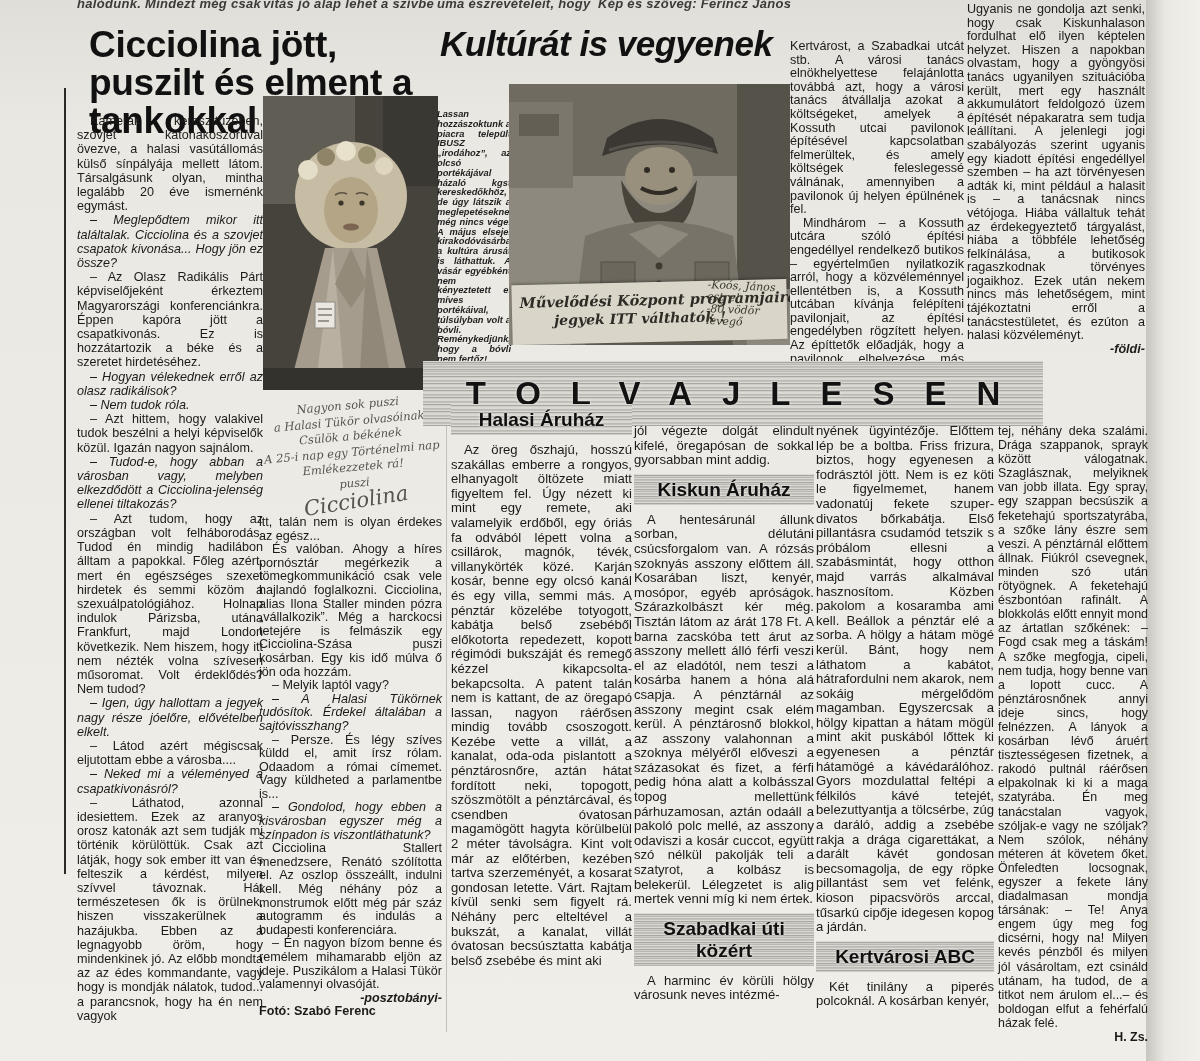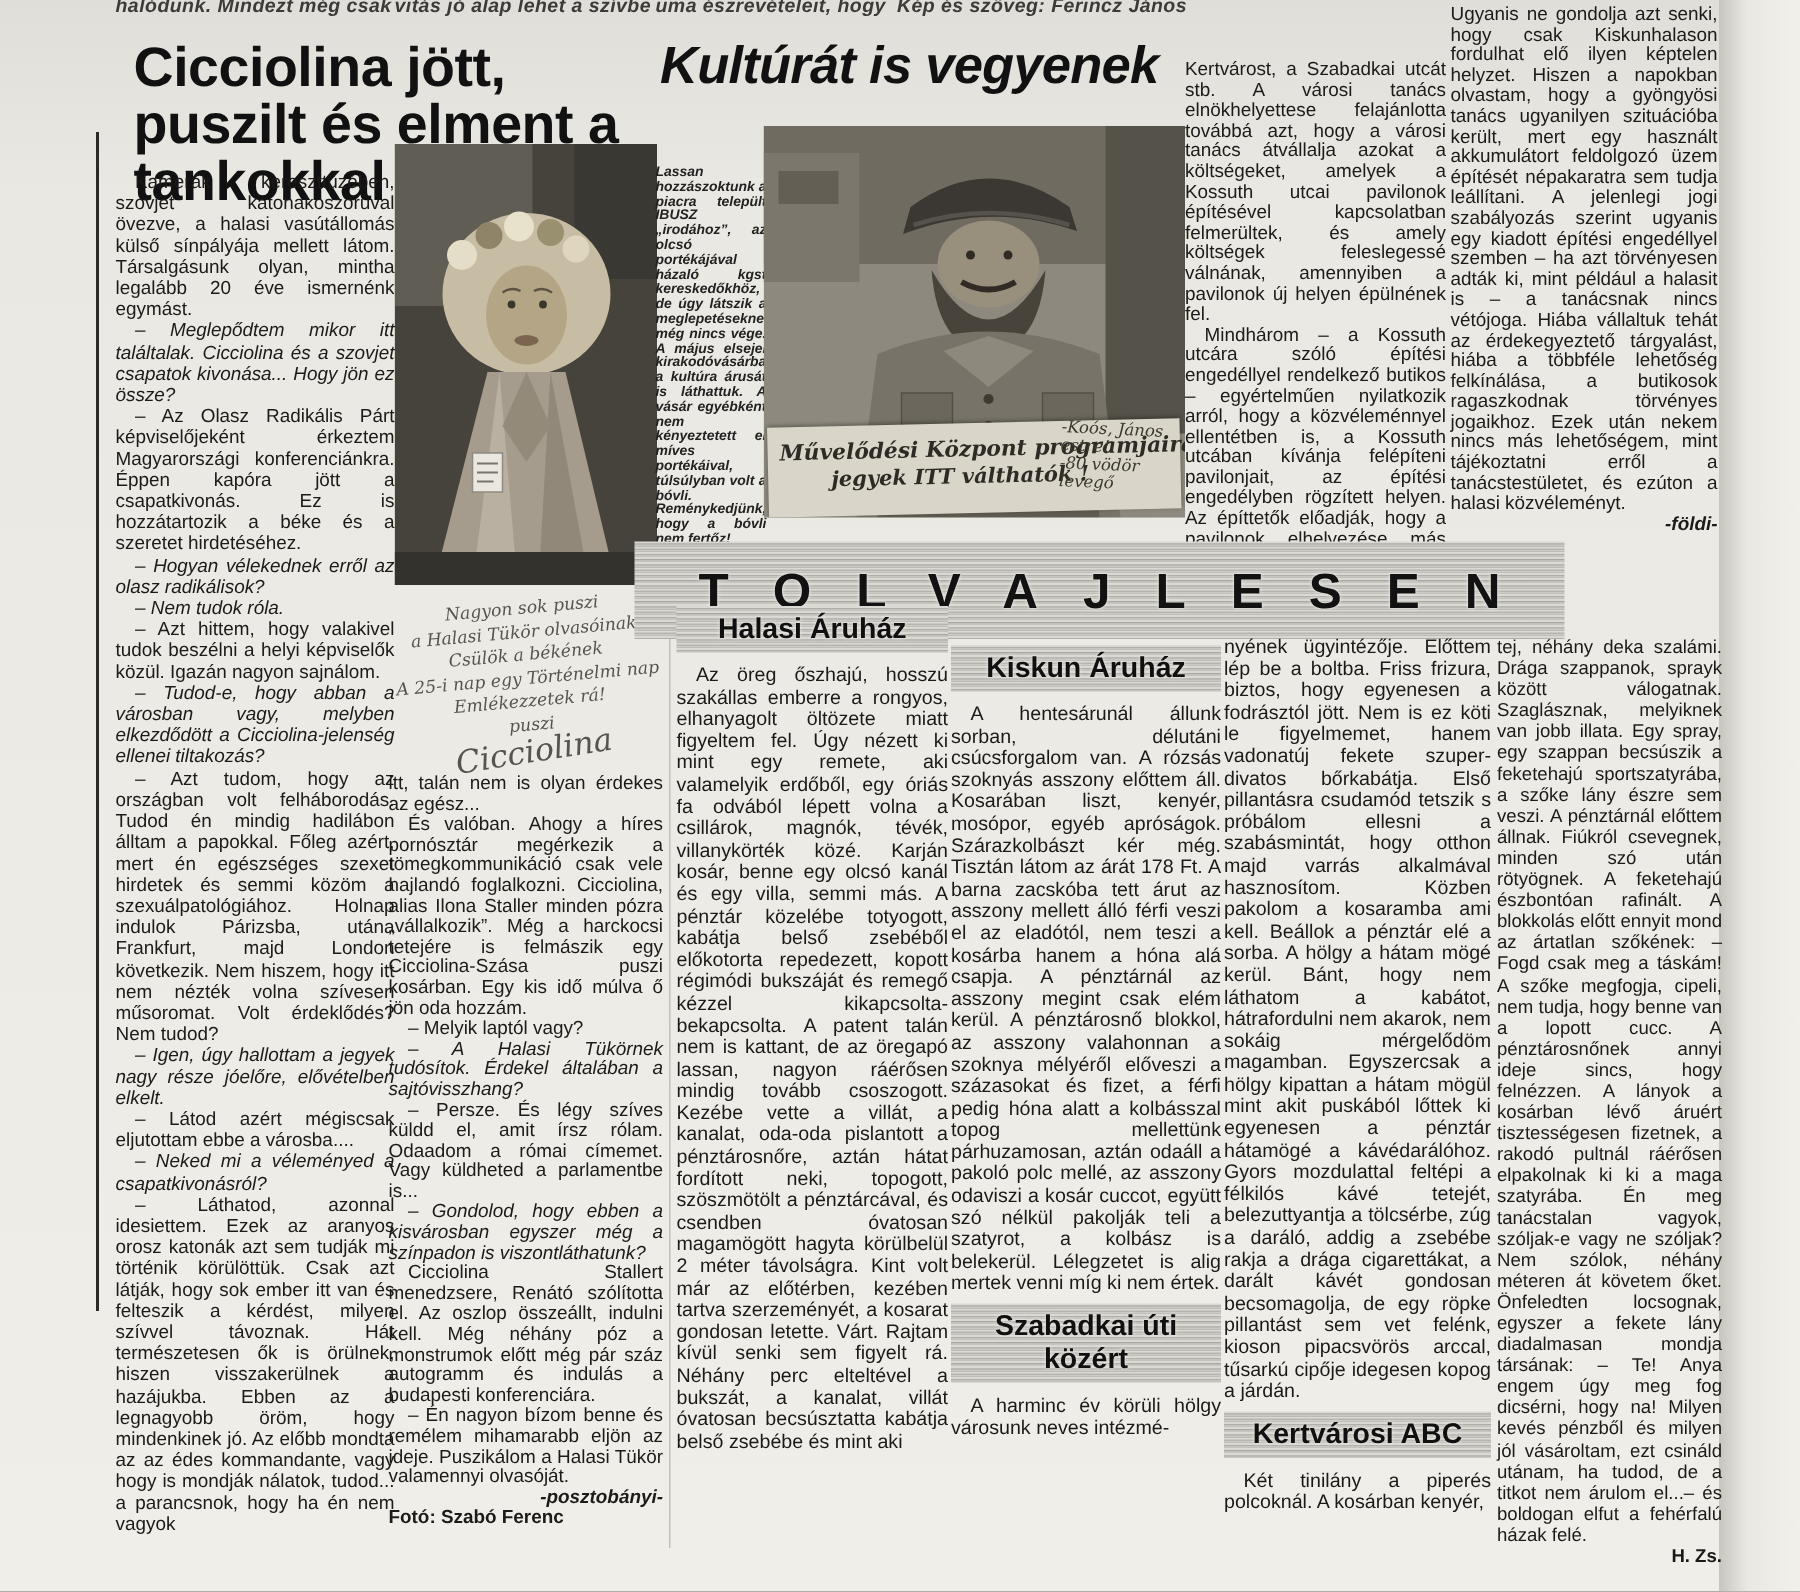--- a/index.html
+++ b/index.html
@@ -198,20 +198,23 @@
   </div>
 
   <div class="tcol" style="left:451px;top:404px;width:181px;">
     <div class="shead stripes" style="margin-top:0;">Halasi Áruház</div>
     <div class="news2">
         <p>Az öreg őszhajú, hosszú szakállas emberre a rongyos, elhanyagolt öltözete miatt figyeltem fel. Úgy nézett ki mint egy remete, aki valamelyik erdőből, egy óriás fa odvából lépett volna a csillárok, magnók, tévék, villanykörték közé. Karján kosár, benne egy olcsó kanál és egy villa, semmi más. A pénztár közelébe totyogott, kabátja belső zsebéből előkotorta repedezett, kopott régimódi bukszáját és remegő kézzel kikapcsolta-bekapcsolta. A patent talán nem is kattant, de az öregapó lassan, nagyon ráérősen mindig tovább csoszogott. Kezébe vette a villát, a kanalat, oda-oda pislantott a pénztárosnőre, aztán hátat fordított neki, topogott, szöszmötölt a pénztárcával, és csendben óvatosan magamögött hagyta körülbelül 2 méter távolságra. Kint volt már az előtérben, kezében tartva szerzeményét, a kosarat gondosan letette. Várt. Rajtam kívül senki sem figyelt rá. Néhány perc elteltével a bukszát, a kanalat, villát óvatosan becsúsztatta kabátja belső zsebébe és mint aki</p>
       </div>
   </div>
 
   <div class="tcol" style="left:634px;top:424px;width:180px;">
+    <div class="news2">
+        <p class="cont">jól végezte dolgát elindult kifelé, öregapósan de sokkal gyorsabban mint addig.</p>
+      </div>
     <div class="shead stripes">Kiskun Áruház</div>
     <div class="news2">
         <p>A hentesárunál állunk sorban, délutáni csúcsforgalom van. A rózsás szoknyás asszony előttem áll. Kosarában liszt, kenyér, mosópor, egyéb apróságok. Szárazkolbászt kér még. Tisztán látom az árát 178 Ft. A barna zacskóba tett árut az asszony mellett álló férfi veszi el az eladótól, nem teszi a kosárba hanem a hóna alá csapja. A pénztárnál az asszony megint csak elém kerül. A pénztárosnő blokkol, az asszony valahonnan a szoknya mélyéről előveszi a százasokat és fizet, a férfi pedig hóna alatt a kolbásszal topog mellettünk párhuzamosan, aztán odaáll a pakoló polc mellé, az asszony odaviszi a kosár cuccot, együtt szó nélkül pakolják teli a szatyrot, a kolbász is belekerül. Lélegzetet is alig mertek venni míg ki nem értek.</p>
       </div>
     <div class="shead stripes">Szabadkai úti közért</div>
     <div class="news2">
         <p>A harminc év körüli hölgy városunk neves intézmé-</p>
       </div>
   </div>
 

